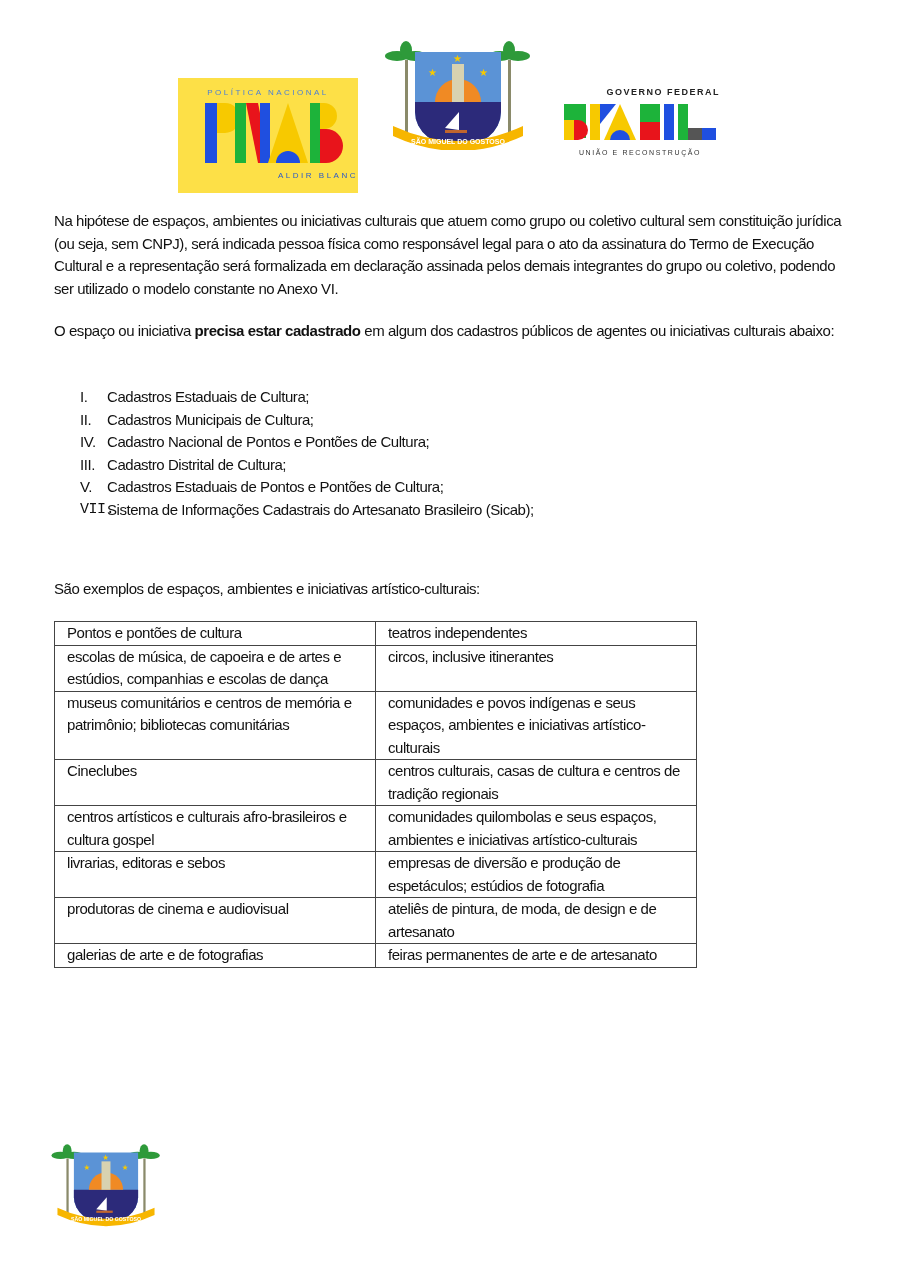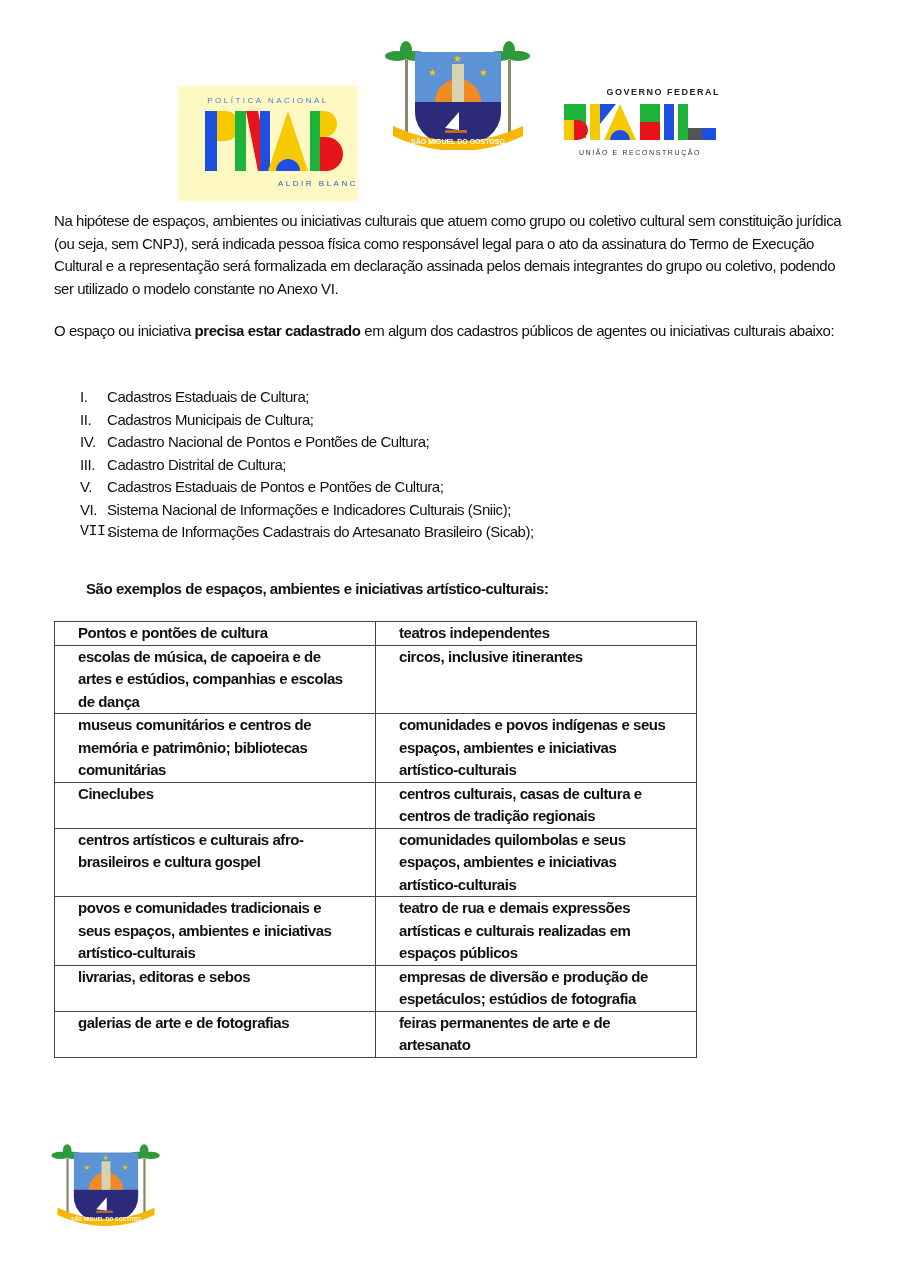--- a/index.html
+++ b/index.html
@@ -2,44 +2,44 @@
 <html><head>
 <meta charset="utf-8">
 <style>
   html, body { margin: 0; padding: 0; background: #ffffff; }
   body {
     width: 900px; height: 1273px; position: relative; overflow: hidden;
     font-family: "Liberation Sans", sans-serif; color: #111;
   }
   .header { position: absolute; top: 40px; left: 0; width: 900px; height: 140px; }
   .logo { position: absolute; }
-  #pnab { left: 178px; top: 46px; width: 180px; height: 115px; background: #fef9c3; }
+  #pnab { left: 178px; top: 38px; width: 180px; height: 115px; background: #fde047; }
   #crest { left: 383px; top: 0px; width: 150px; height: 110px; }
   #brasil { left: 560px; top: 40px; width: 160px; height: 115px; }
 
   .pnab-top { position:absolute; top: 10px; left: 0; width: 100%; text-align:center; font-size: 8px; letter-spacing: 2.5px; color: #4a7fd6; }
   .pnab-bottom { position:absolute; top: 93px; left: 0; width: 100%; text-align:right; font-size: 8px; letter-spacing: 2.5px; font-weight: normal; color: #2a59c8; }
   .brasil-top { position:absolute; top: 7px; left: 0; width: 100%; text-align:right; font-size: 9px; letter-spacing: 1.5px; font-weight: bold; color: #222; }
   .brasil-bottom { position:absolute; top: 69px; left: 0; width: 100%; text-align:center; font-size: 7px; letter-spacing: 1.6px; color: #333; }
 
   .content { position: absolute; left: 54px; width: 792px; font-family: "Liberation Sans", sans-serif; font-size: 15px; line-height: 22.5px; letter-spacing: -0.45px; }
   #para1 { top: 210px; }
   #para2 { top: 320px; }
   #list { top: 386px; }
   .list-item { display: flex; height: 22.5px; }
   .list-num { width: 53px; padding-left: 26px; box-sizing: border-box; }
   .list-item.wide .list-num { width: 53px; font-family: Liberation Mono, monospace; }
-  #subtitle { top: 578px; font-weight: bold; margin-left: 32px; }
+  #subtitle { top: 578px; font-weight: normal; }
 
   table.examples {
     position: absolute; left: 54px; top: 621px; width: 643px;
     border-collapse: collapse; font-size: 15px; line-height: 22.5px; letter-spacing: -0.45px;
   }
   table.examples td {
-    border: 1px solid #444; vertical-align: top; padding: 0 23px; width: 50%; font-weight: bold;
+    border: 1px solid #444; vertical-align: top; padding: 0 12px; width: 50%;
   }
   #footer-crest { position: absolute; left: 50px; top: 1142px; width: 112px; height: 85px; }
 </style>
 </head>
 <body>
 
 <div class="header">
   <div class="logo" id="pnab">
     <div class="pnab-top">POLÍTICA NACIONAL</div>
     <svg width="180" height="115" style="position:absolute;left:0;top:0" viewBox="0 0 180 115">
@@ -131,24 +131,20 @@
       <span>Cadastro Nacional de Pontos e Pontões de Cultura;</span>
     </div>
   <div class="list-item">
       <span class="list-num">III.</span>
       <span>Cadastro Distrital de Cultura;</span>
     </div>
   <div class="list-item">
       <span class="list-num">V.</span>
       <span>Cadastros Estaduais de Pontos e Pontões de Cultura;</span>
     </div>
-  <div class="list-item">
-      <span class="list-num">VI.</span>
-      <span>Sistema Nacional de Informações e Indicadores Culturais (Sniic);</span>
-    </div>
   <div class="list-item wide">
       <span class="list-num">VII.</span>
       <span>Sistema de Informações Cadastrais do Artesanato Brasileiro (Sicab);</span>
     </div>
 </div>
 
 <div class="content" id="subtitle">São exemplos de espaços, ambientes e iniciativas artístico-culturais:</div>
 
 <table class="examples">
   <tbody id="examples-body">
@@ -166,26 +162,26 @@
       </tr>
       <tr>
         <td>Cineclubes</td>
         <td>centros culturais, casas de cultura e centros de tradição regionais</td>
       </tr>
       <tr>
         <td>centros artísticos e culturais afro-brasileiros e cultura gospel</td>
         <td>comunidades quilombolas e seus espaços, ambientes e iniciativas artístico-culturais</td>
       </tr>
       <tr>
-        <td>povos e comunidades tradicionais e seus espaços, ambientes e iniciativas artístico-culturais</td>
-        <td>teatro de rua e demais expressões artísticas e culturais realizadas em espaços públicos</td>
-      </tr>
-      <tr>
         <td>livrarias, editoras e sebos</td>
         <td>empresas de diversão e produção de espetáculos; estúdios de fotografia</td>
+      </tr>
+      <tr>
+        <td>produtoras de cinema e audiovisual</td>
+        <td>ateliês de pintura, de moda, de design e de artesanato</td>
       </tr>
       <tr>
         <td>galerias de arte e de fotografias</td>
         <td>feiras permanentes de arte e de artesanato</td>
       </tr>
     </tbody>
 </table>
 
 <div id="footer-crest">
   <svg width="112" height="85" viewBox="0 0 150 110">

